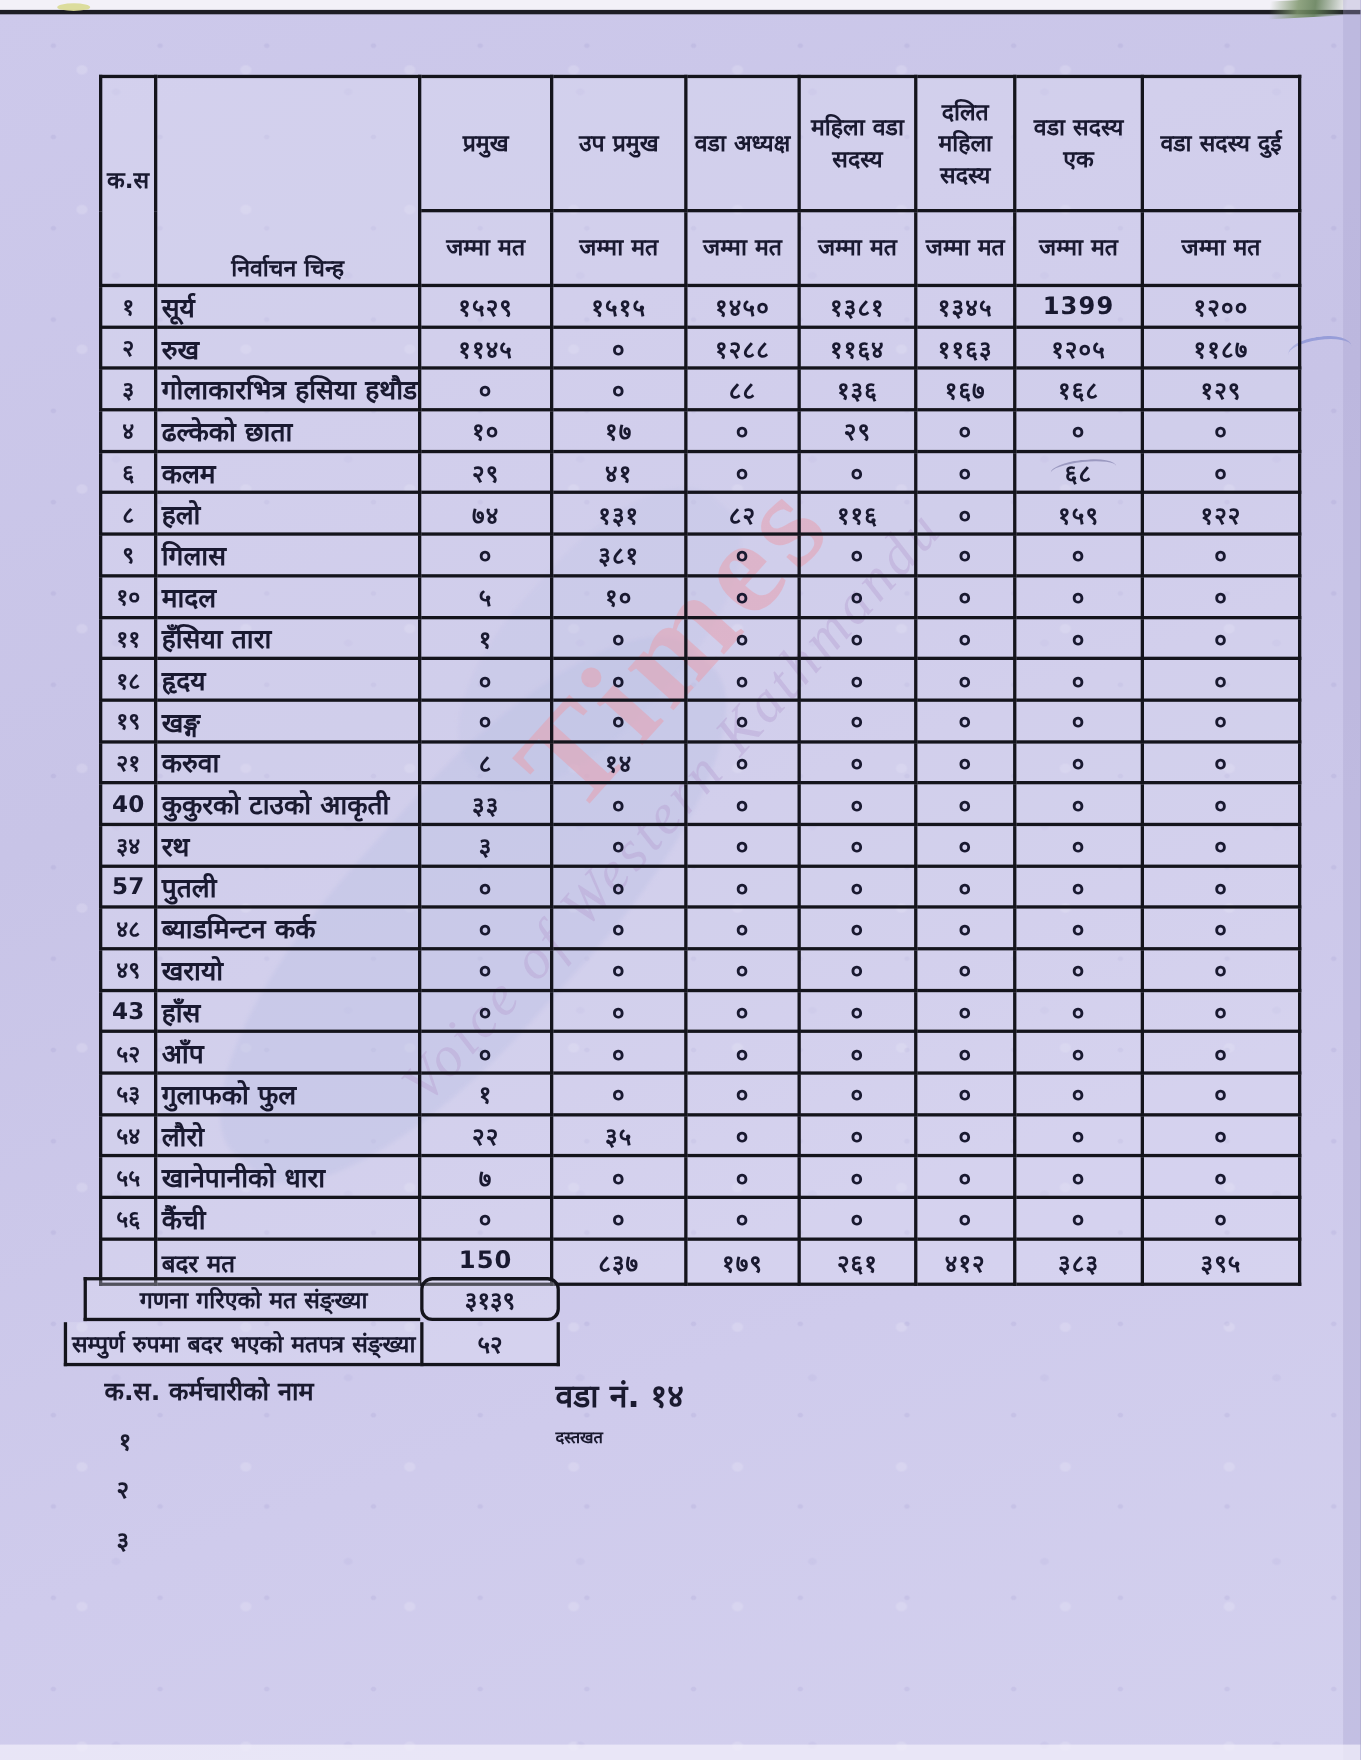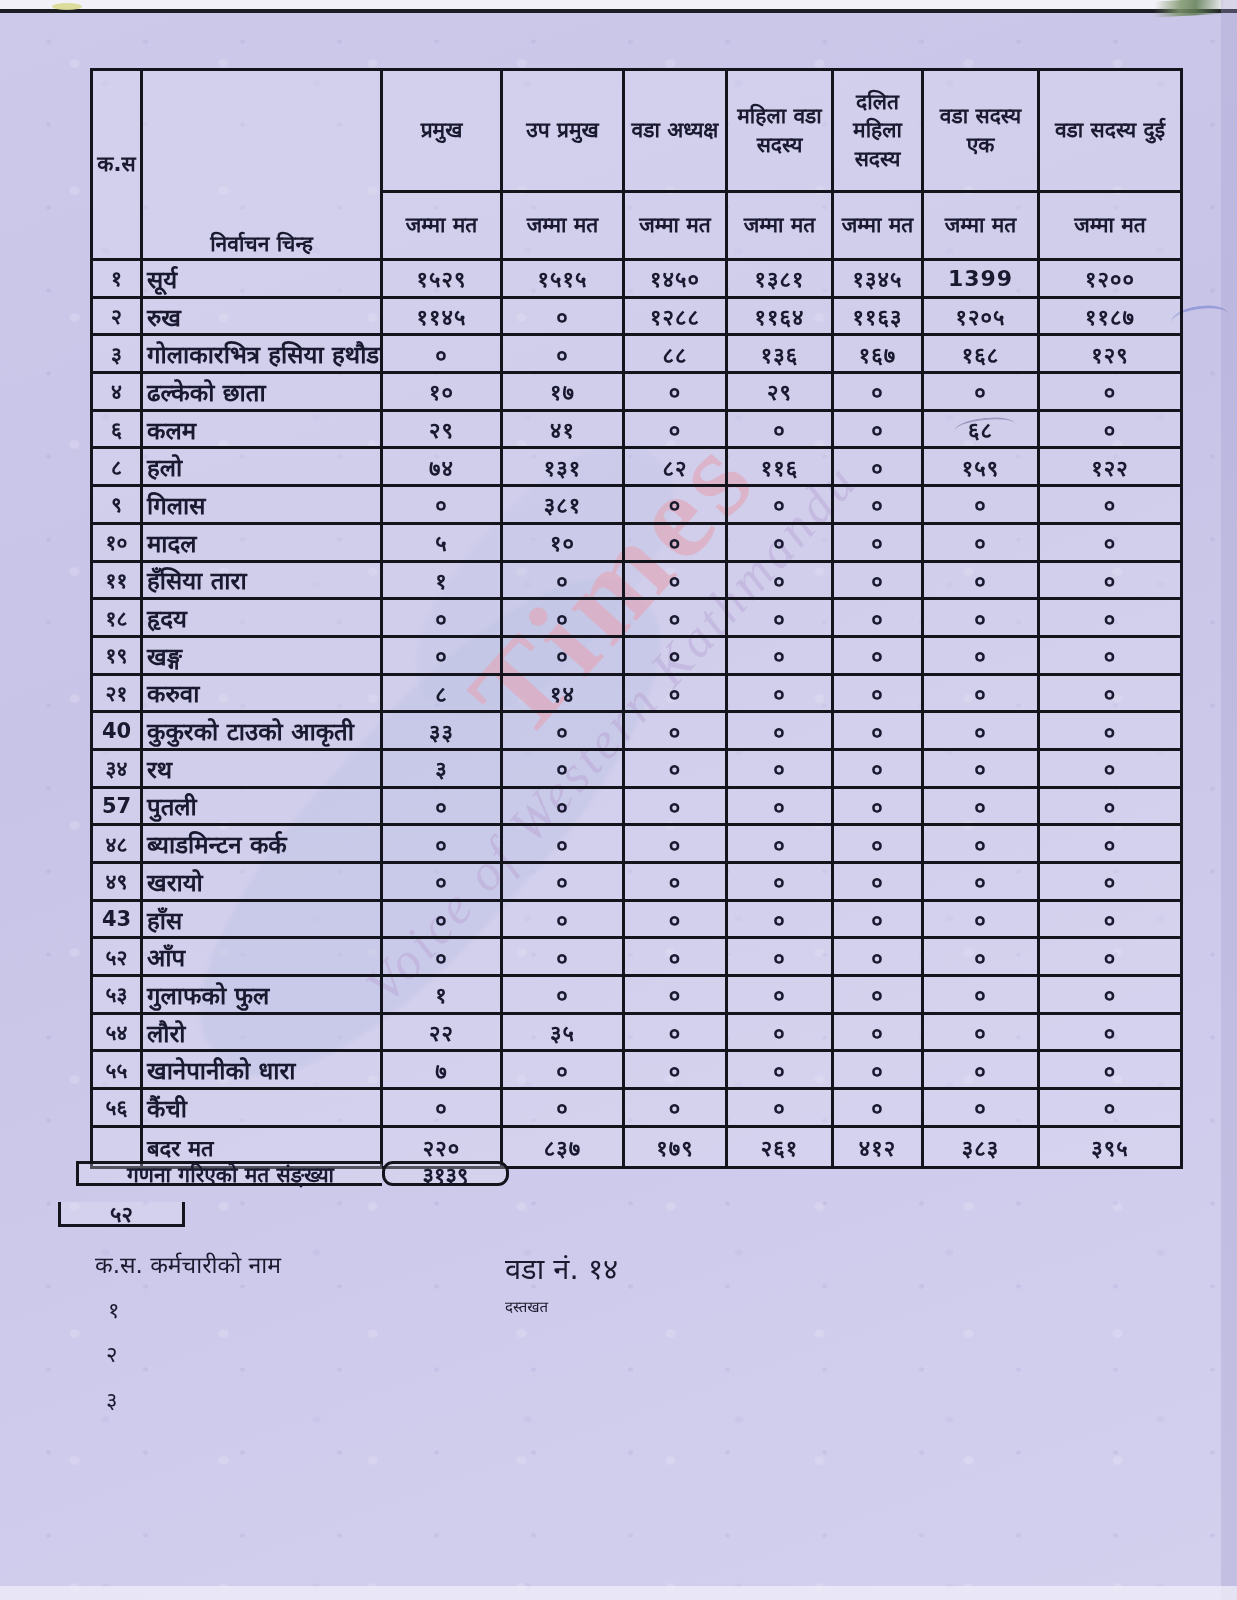--- a/index.html
+++ b/index.html
@@ -56,34 +56,34 @@
   table.tally th{font-size:21px;text-align:center;line-height:1.35;}
   td.sn{font-size:21px;text-align:center;}
   td.sym{font-size:24px;text-align:left;padding-left:9px;white-space:nowrap;}
   td.vote{font-size:22px;text-align:center;letter-spacing:1px;}
   th.sym-h{vertical-align:bottom;padding-bottom:14px;text-align:center;}
   tr.data-row{height:37.7px;}
   tr.invalid-row{height:41px;}
   tr.invalid-row td.sym{font-size:22px;}
 
   
-  .sumrow{position:absolute;display:flex;height:25px;}
+  .sumrow{position:absolute;display:flex;height:40px;}
   .sumrow .lbl,.sumrow .val{
     border:3px solid #14141c;display:flex;align-items:center;justify-content:center;
     font-weight:bold;font-size:21px;color:#191930;background:rgba(230,228,246,.30);
   }
   #sum1{left:76px;top:1161px;}
   #sum1 .lbl{width:303px;border-right:none;}
   #sum1 .val{width:121px;font-size:22px;border-radius:11px;}
   #sum2{left:58px;top:1202px;}
   #sum2 .lbl{width:321px;border-right:none;border-top:none;}
   #sum2 .val{width:121px;border-top:none;font-size:22px;}
 
   
-  .freetext{position:absolute;font-weight:normal;color:#1a1a2f;}
+  .freetext{position:absolute;font-weight:bold;color:#1a1a2f;}
   #staff-header{left:95px;top:1248px;font-size:23px;}
   #ward-no{left:505px;top:1248px;font-size:29px;}
   #sig-label{left:505px;top:1296px;font-size:15px;}
   #sn1{left:108px;top:1294px;font-size:22px;}
   #sn2{left:106px;top:1338px;font-size:22px;}
   #sn3{left:106px;top:1384px;font-size:22px;}
 </style>
 </head>
 <body>
 
@@ -390,36 +390,37 @@
           <td class="vote">०</td>
           <td class="vote">०</td>
           <td class="vote">०</td>
           <td class="vote">०</td>
           <td class="vote">०</td>
           <td class="vote">०</td>
         </tr>
         <tr class="invalid-row">
           <td class="sn"></td>
           <td class="sym">बदर मत</td>
-          <td class="vote">२२०</td>
+          <td class="vote">150</td>
           <td class="vote">८३७</td>
           <td class="vote">१७९</td>
           <td class="vote">२६१</td>
           <td class="vote">४१२</td>
           <td class="vote">३८३</td>
           <td class="vote">३९५</td>
         </tr>
       </tbody>
   </table>
 
   <div class="sumrow" id="sum1">
     <div class="lbl">गणना गरिएको मत संङ्ख्या</div>
     <div class="val">३१३९</div>
   </div>
   <div class="sumrow" id="sum2">
+    <div class="lbl">सम्पुर्ण रुपमा बदर भएको मतपत्र संङ्ख्या</div>
     <div class="val">५२</div>
   </div>
 
   <div class="freetext" id="staff-header">क.स. कर्मचारीको नाम</div>
   <div class="freetext" id="ward-no">वडा नं. १४</div>
   <div class="freetext" id="sig-label">दस्तखत</div>
   <div class="freetext" id="sn1">१</div>
   <div class="freetext" id="sn2">२</div>
   <div class="freetext" id="sn3">३</div>
 

